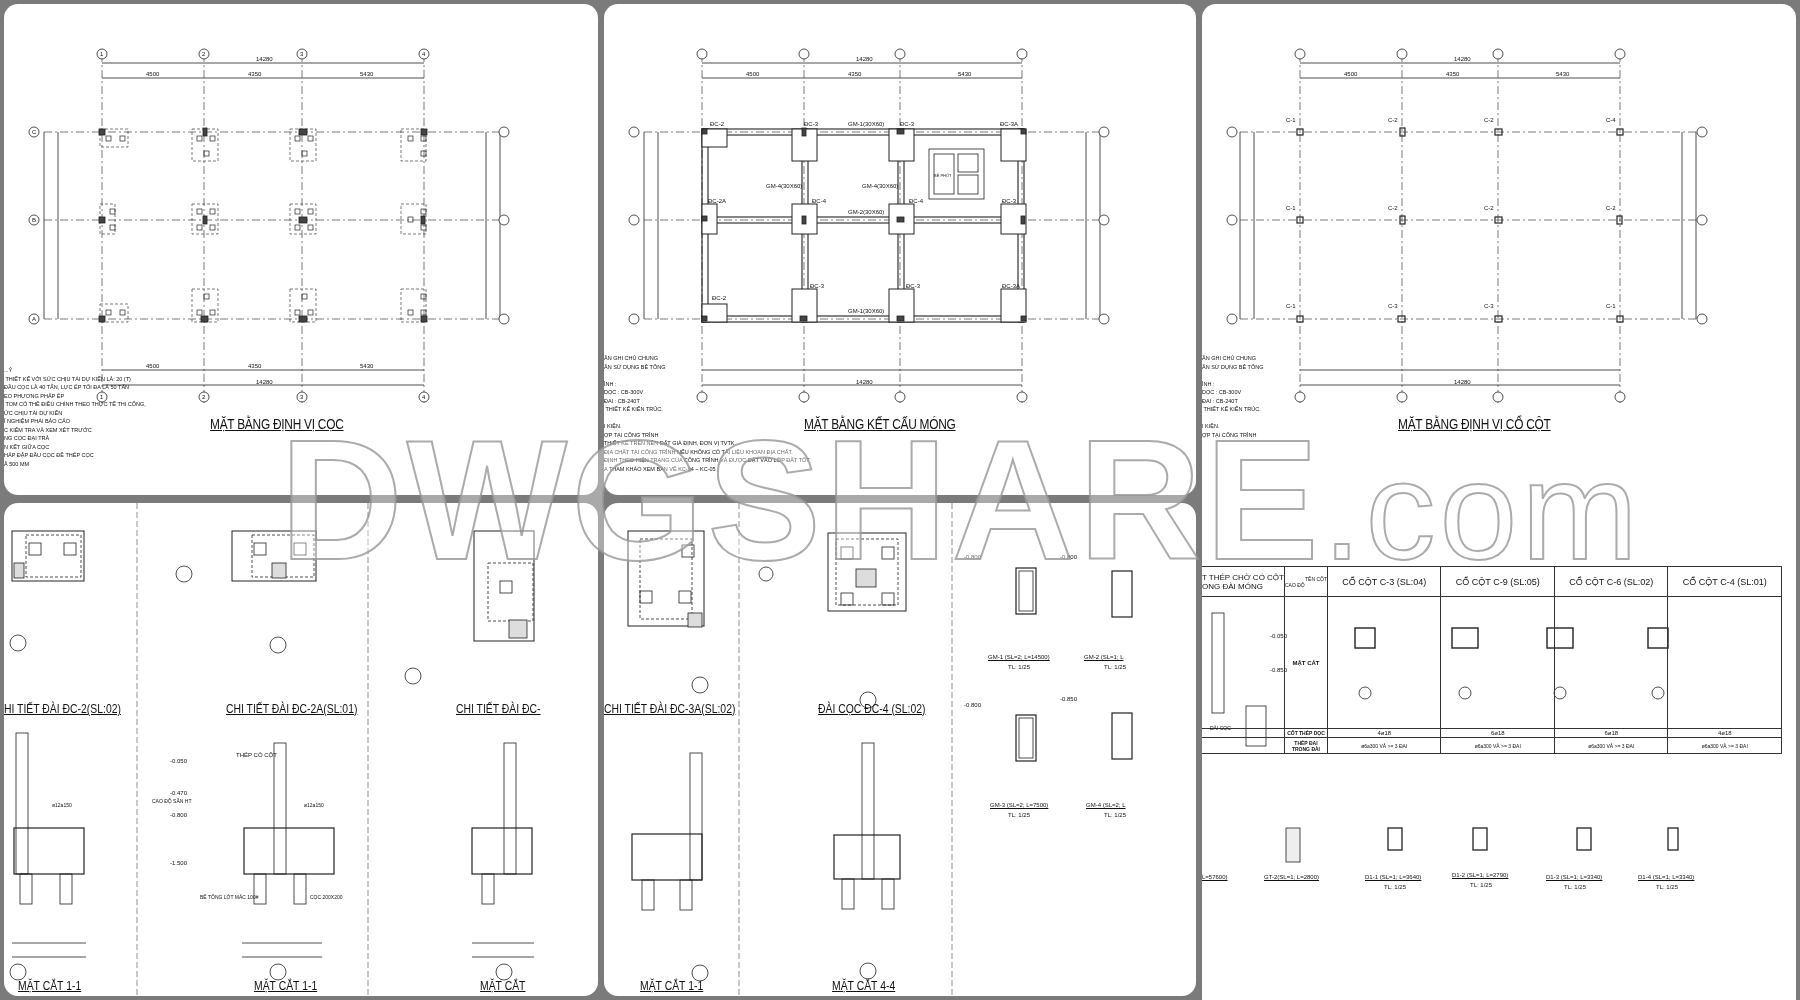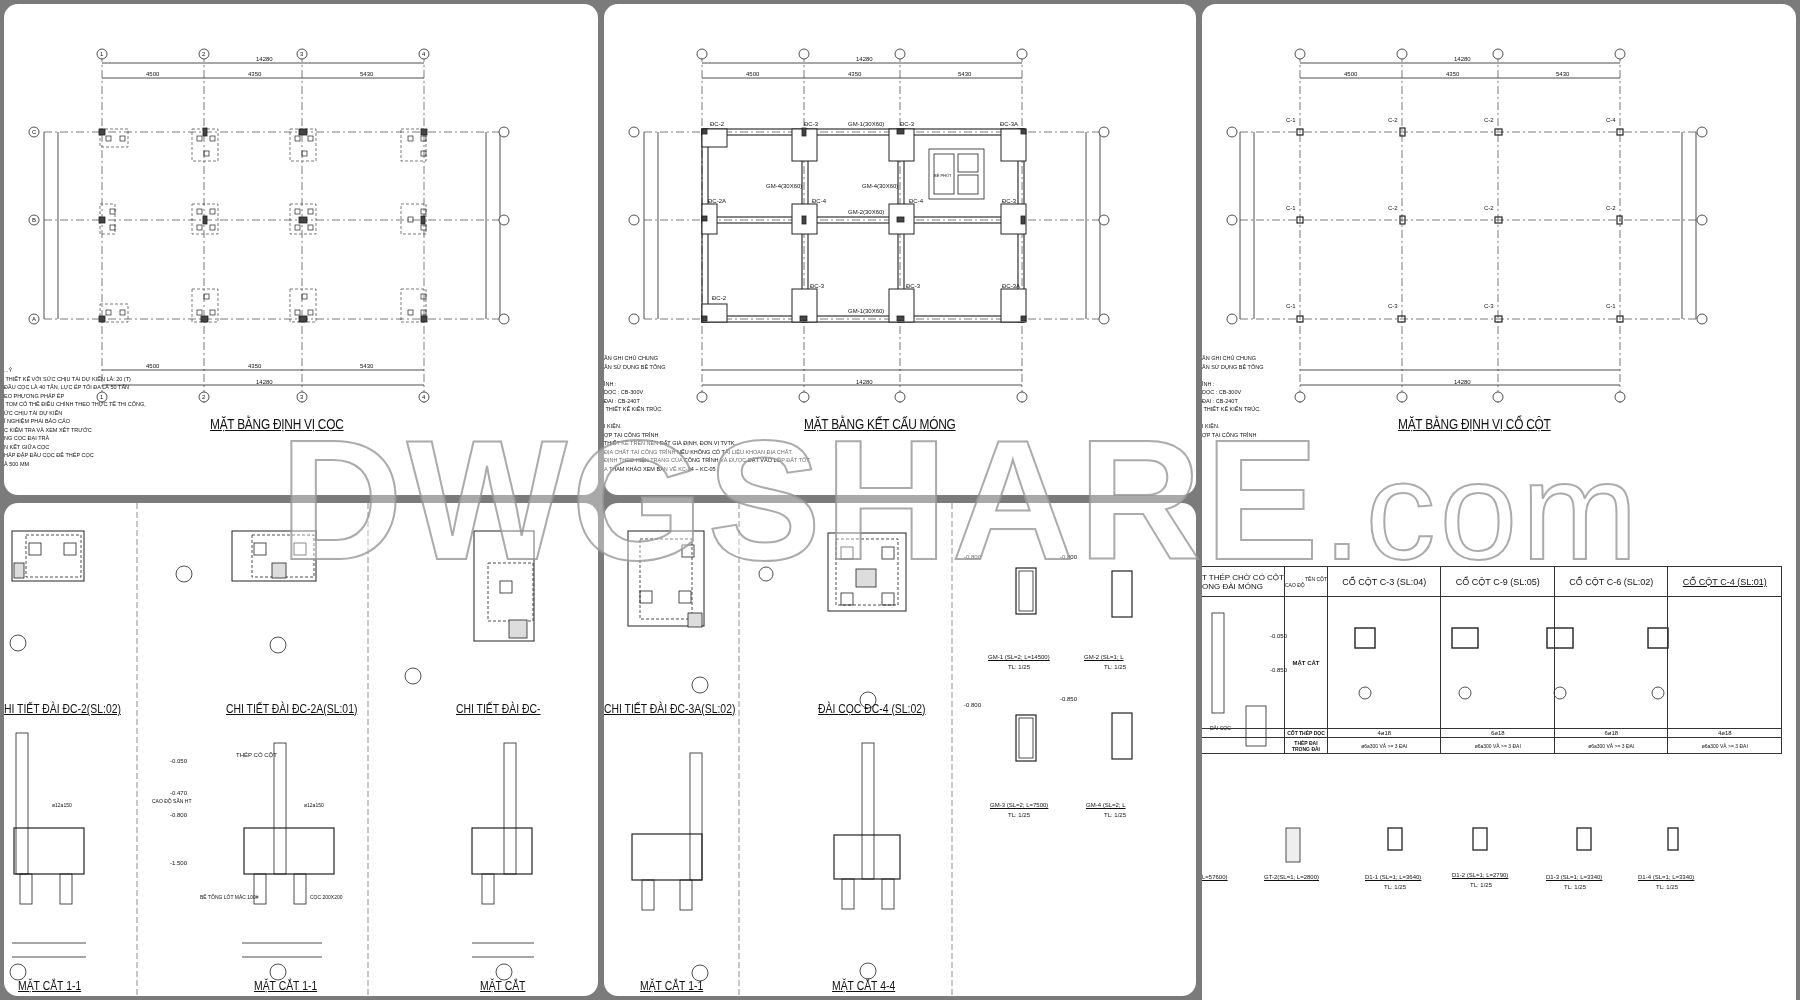--- a/index.html
+++ b/index.html
@@ -508,21 +508,21 @@
         <tr style="height:30px;">
       <td style="width:80px;text-align:left;font-size:8px;white-space:pre;border-left:none;">T THÉP CHỜ CỔ CỘT
 ONG ĐÀI MÓNG</td>
       <td style="width:42px;font-size:5px;">
         <div style="text-align:right;">TÊN CỘT</div>
         <div style="text-align:left;">CAO ĐỘ</div>
       </td>
       <td style="font-size:9px;">CỔ CỘT C-3 (SL:04)</td>
       <td style="font-size:9px;">CỔ CỘT C-9 (SL:05)</td>
       <td style="font-size:9px;">CỔ CỘT C-6 (SL:02)</td>
-      <td style="font-size:9px;text-decoration:underline;">CỔ CỘT C-4 (SL:01)</td>
+      <td style="font-size:9px;">CỔ CỘT C-4 (SL:01)</td>
     </tr>
     <tr style="height:132px;">
       <td style="border-left:none;"></td>
       <td style="font-size:6px;font-weight:bold;">MẶT CẮT</td>
       <td></td>
           <td></td>
           <td></td>
           <td></td>
     </tr>
     <tr style="height:9px;">

